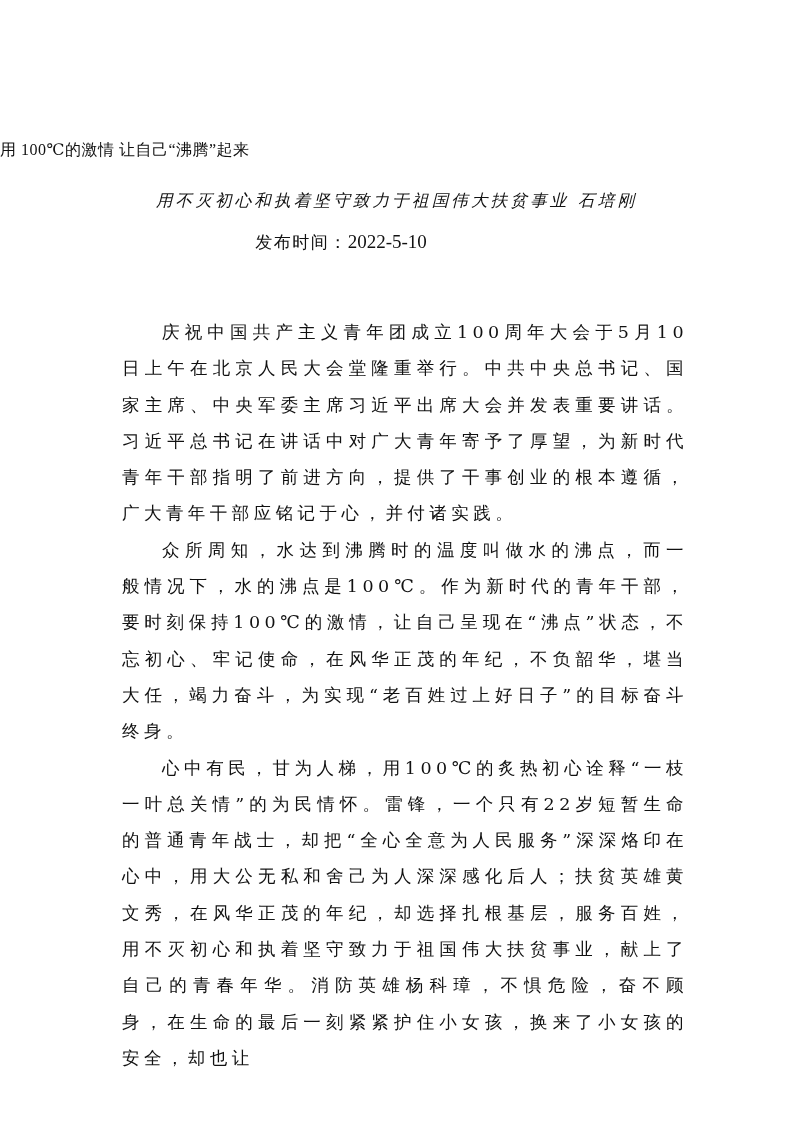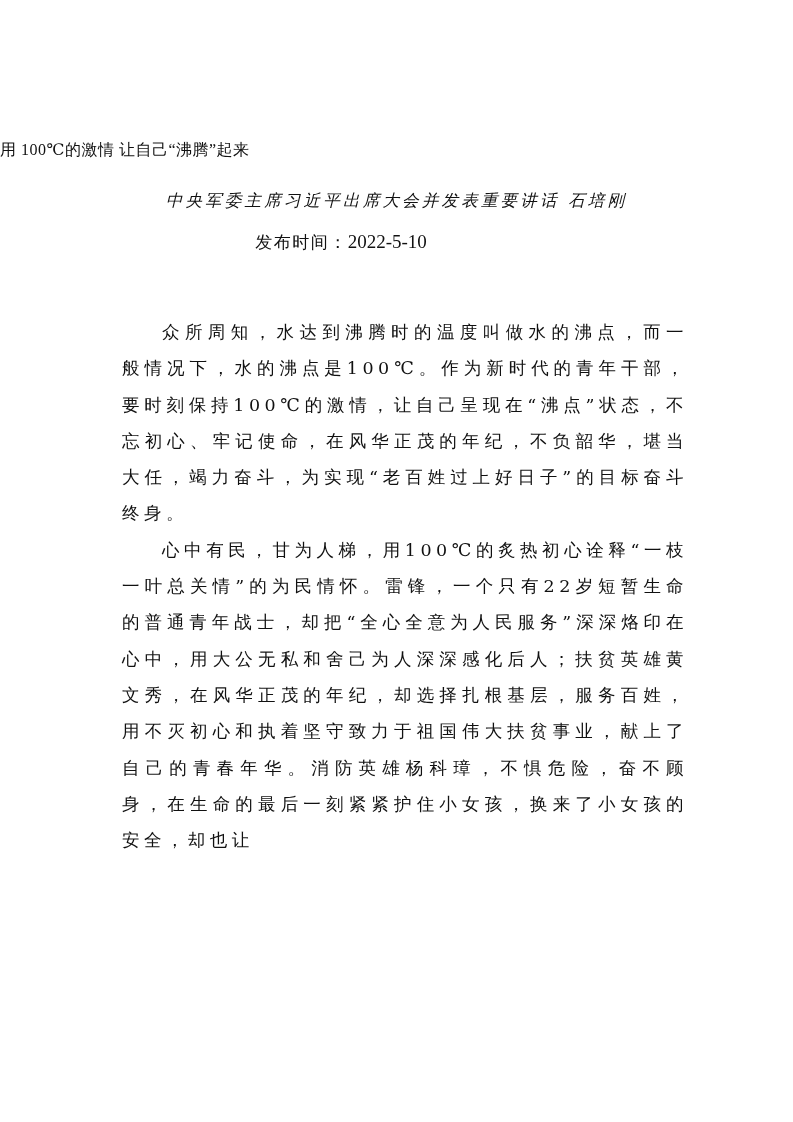--- a/index.html
+++ b/index.html
@@ -13,19 +13,20 @@
           font-size: 17px; letter-spacing: 1.5px; }
   .date .num { font-family: "Liberation Serif", serif; letter-spacing: 0; font-size: 19px; }
   .body { position: absolute; top: 314px; left: 122px; width: 566px; }
   .para { margin: 0; font-size: 17.5px; line-height: 36.3px; text-indent: 40px;
           text-align: justify; letter-spacing: 4.45px; word-break: break-all; }
 </style>
 </head>
 <body>
 
 <div class="title">用 100℃的激情  让自己“沸腾”起来</div>
-<div class="author">中央军委主席习近平出席大会并发表重要讲话  石培刚</div>
+<div class="author">用不灭初心和执着坚守致力于祖国伟大扶贫事业  石培刚</div>
 <div class="date"><span>发布时间：</span><span class="num">2022-5-10</span></div>
 
 <div class="body">
+  <p class="para">庆祝中国共产主义青年团成立100周年大会于5月10日上午在北京人民大会堂隆重举行。中共中央总书记、国家主席、中央军委主席习近平出席大会并发表重要讲话。习近平总书记在讲话中对广大青年寄予了厚望，为新时代青年干部指明了前进方向，提供了干事创业的根本遵循，广大青年干部应铭记于心，并付诸实践。</p>
   <p class="para">众所周知，水达到沸腾时的温度叫做水的沸点，而一般情况下，水的沸点是100℃。作为新时代的青年干部，要时刻保持100℃的激情，让自己呈现在“沸点”状态，不忘初心、牢记使命，在风华正茂的年纪，不负韶华，堪当大任，竭力奋斗，为实现“老百姓过上好日子”的目标奋斗终身。</p>
   <p class="para">心中有民，甘为人梯，用100℃的炙热初心诠释“一枝一叶总关情”的为民情怀。雷锋，一个只有22岁短暂生命的普通青年战士，却把“全心全意为人民服务”深深烙印在心中，用大公无私和舍己为人深深感化后人；扶贫英雄黄文秀，在风华正茂的年纪，却选择扎根基层，服务百姓，用不灭初心和执着坚守致力于祖国伟大扶贫事业，献上了自己的青春年华。消防英雄杨科璋，不惧危险，奋不顾身，在生命的最后一刻紧紧护住小女孩，换来了小女孩的安全，却也让</p>
 </div>
 
 </body></html>

